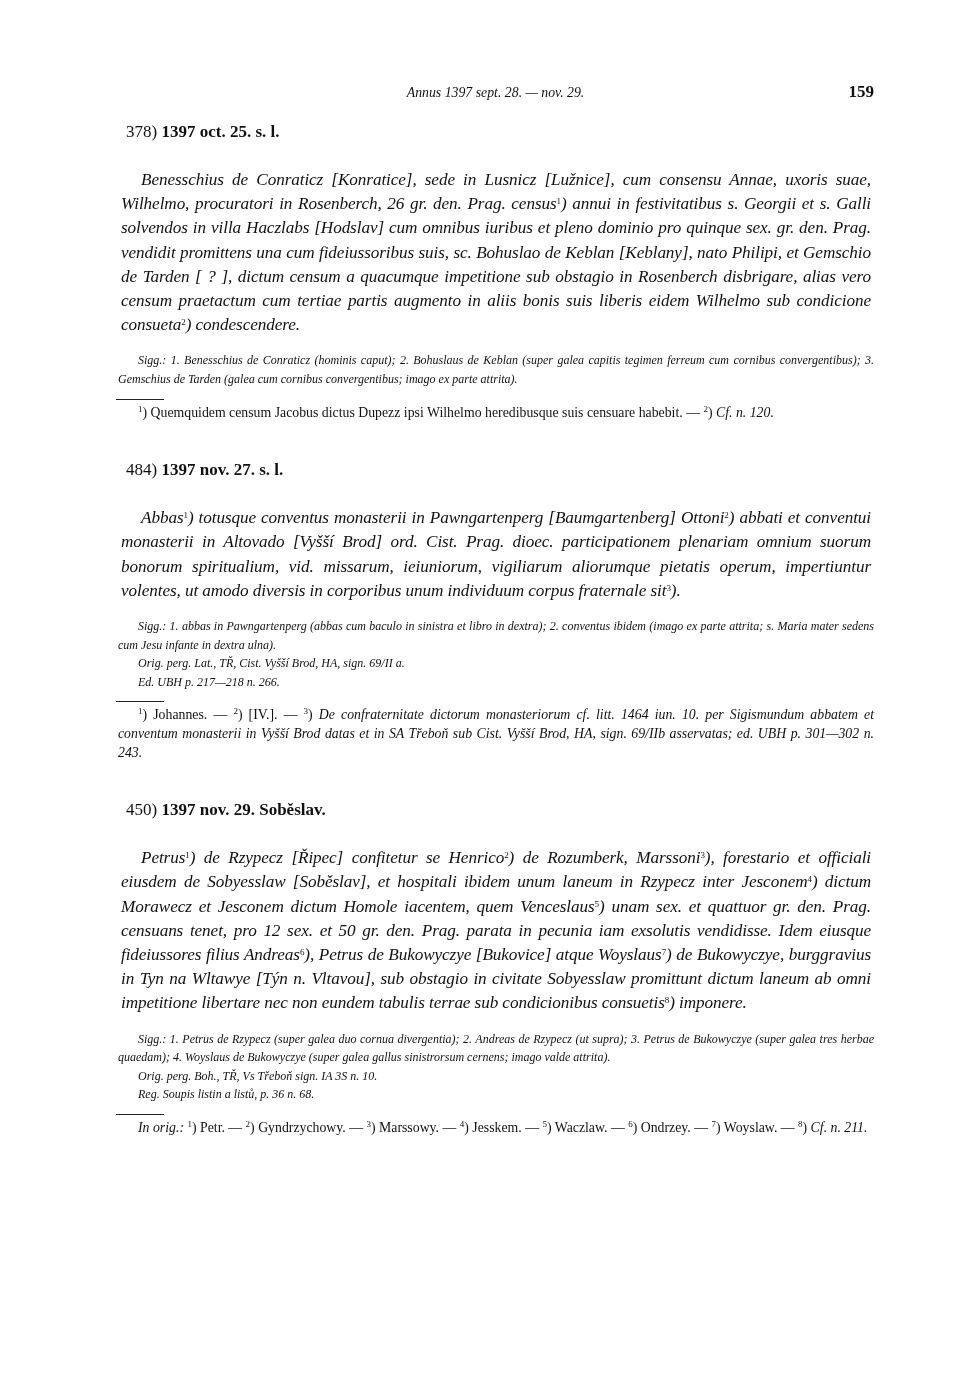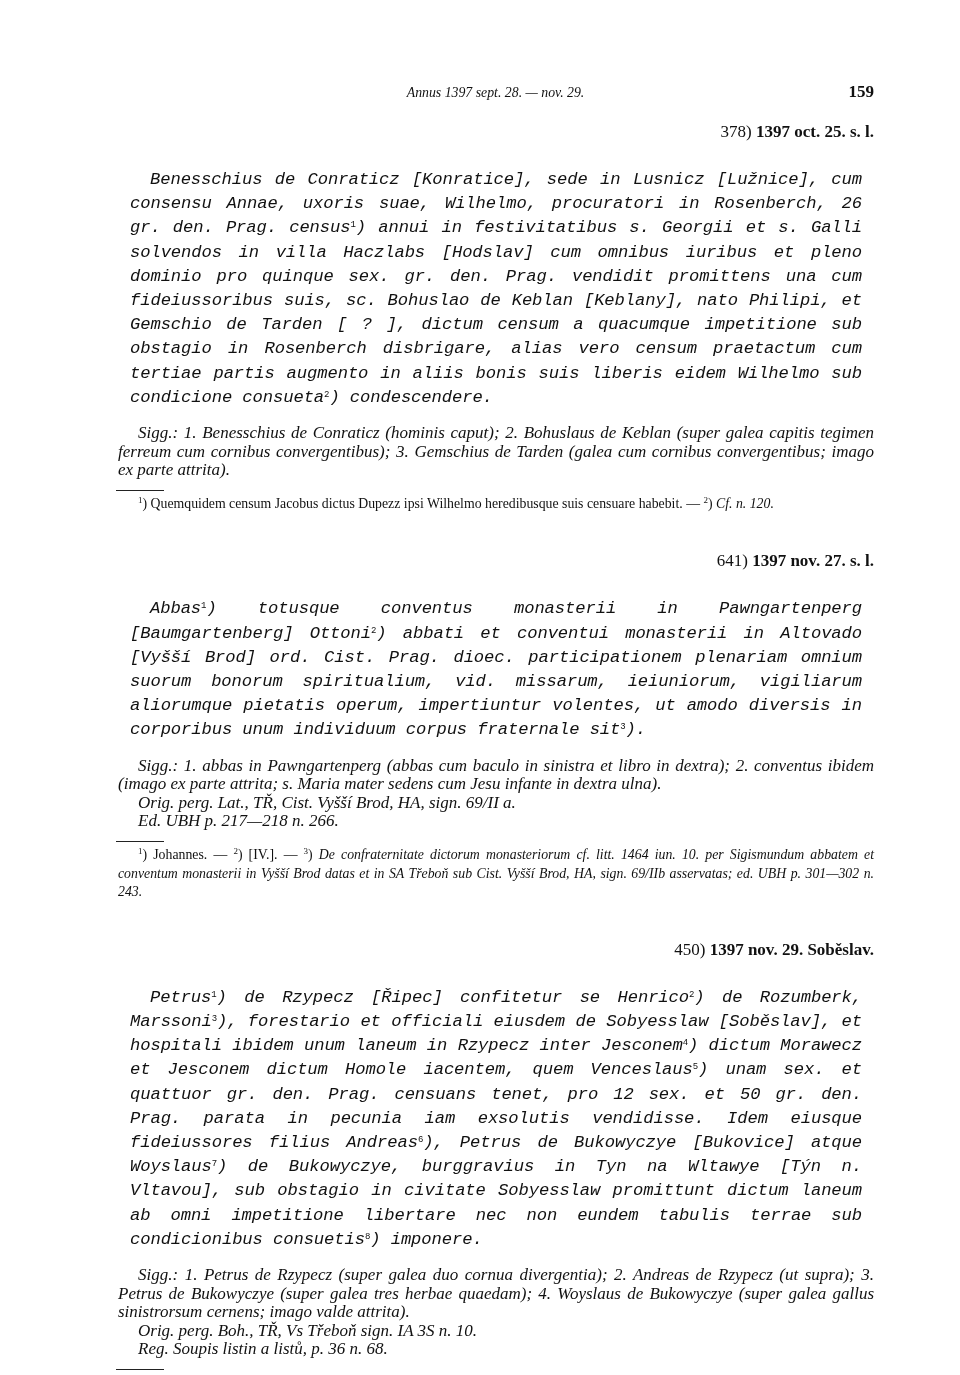--- a/index.html
+++ b/index.html
@@ -2,25 +2,25 @@
 <html><head>
 <meta charset="utf-8">
 <style>
   html, body { margin: 0; padding: 0; background: #ffffff; }
   body { width: 960px; height: 1375px; position: relative; overflow: hidden;
          font-family: "Liberation Serif", "DejaVu Serif", serif; color: #111; }
   .page { position: absolute; left: 118px; top: 84px; width: 756px; }
   .running-head { position: relative; height: 26px; text-align: center; font-style: italic; font-size: 15px; text-decoration: underline; }
   .running-head .title { display: inline-block; transform: scaleX(0.92); }
   .running-head .pageno { position: absolute; right: 0; top: -2px; font-weight: bold; font-style: normal; font-size: 17px; text-align: center; }
-  .entry-head { text-align: right; font-size: 17px; margin: 0; line-height: 24px; }
+  .entry-head { text-align: left; font-size: 17px; margin: 8px; line-height: 24px; }
   .entry-head .num { font-weight: normal; }
   .entry-head .date { font-weight: bold; }
-  .body-text { font-style: italic; font-size: 17.2px; line-height: 24.2px; text-align: justify; text-indent: 20px; margin: 12px; letter-spacing: -0.1px; font-family: Liberation Mono, monospace; }
-  .sigg { font-style: italic; font-size: 17px; line-height: 18.6px; text-align: justify; margin: 0; }
+  .body-text { font-style: italic; font-size: 17.2px; line-height: 24.2px; text-align: justify; text-indent: 20px; margin: 3px; letter-spacing: -0.1px; }
+  .sigg { font-style: italic; font-size: 12px; line-height: 18.6px; text-align: justify; margin: 0; }
   .sigg p { margin: 0; text-indent: 20px; }
   .sigg .ref { text-indent: 20px; }
   .rule { width: 48px; border-top: 1.2px solid #222; margin: 4px 0 4px -2px; }
   .notes { font-size: 13.8px; line-height: 18.6px; margin: 0; text-align: justify; text-indent: 20px; }
   .notes i { font-style: italic; margin-top: 41px; }
   sup { font-size: 9px; vertical-align: 5px; line-height: 0; font-style: normal; }
   .mt10 { margin-top: 10px; }
   .mt14 { margin-top: 14px; }
   .mt24 { margin-top: 24px; }
   .mt36 { margin-top: 36px; }
@@ -43,21 +43,21 @@
     <p class="body-text mt24"><span>Benesschius de Conraticz [Konratice], sede in Lusnicz [Lužnice], cum consensu Annae, uxoris suae, Wilhelmo, procuratori in Rosenberch, 26 gr. den. Prag. census</span><sup>1</sup><span>) annui in festivitatibus s. Georgii et s. Galli solvendos in villa Haczlabs [Hodslav] cum omnibus iuribus et pleno dominio pro quinque sex. gr. den. Prag. vendidit promittens una cum fideiussoribus suis, sc. Bohuslao de Keblan [Keblany], nato Philipi, et Gemschio de Tarden [   ?   ], dictum censum a quacumque impetitione sub obstagio in Rosenberch disbrigare, alias vero censum praetactum cum tertiae partis augmento in aliis bonis suis liberis eidem Wilhelmo sub condicione consueta</span><sup>2</sup><span>) condescendere.</span></p>
     <div class="sigg mt14">
       <p>Sigg.: 1. Benesschius de Conraticz (hominis caput); 2. Bohuslaus de Keblan (super galea capitis tegimen ferreum cum cornibus convergentibus); 3. Gemschius de Tarden (galea cum cornibus convergentibus; imago ex parte attrita).</p>
     </div>
     <div class="rule mt10"></div>
     <p class="notes"><sup>1</sup><span>) Quemquidem censum Jacobus dictus Dupezz ipsi Wilhelmo heredibusque suis censuare habebit. — </span><sup>2</sup><span>) </span><i>Cf. n. 120.</i></p>
   </section>
 
   <section>
     <h2 class="entry-head mt36">
-      <span class="num">641)</span>
+      <span class="num">484)</span>
       <span class="date">1397 nov. 27. s. l.</span>
     </h2>
     <p class="body-text mt24"><span>Abbas</span><sup>1</sup><span>) totusque conventus monasterii in Pawngartenperg [Baumgartenberg] Ottoni</span><sup>2</sup><span>) abbati et conventui monasterii in Altovado [Vyšší Brod] ord. Cist. Prag. dioec. participationem plenariam omnium suorum bonorum spiritualium, vid. missarum, ieiuniorum, vigiliarum aliorumque pietatis operum, impertiuntur volentes, ut amodo diversis in corporibus unum individuum corpus fraternale sit</span><sup>3</sup><span>).</span></p>
     <div class="sigg mt14">
       <p>Sigg.: 1. abbas in Pawngartenperg (abbas cum baculo in sinistra et libro in dextra); 2. conventus ibidem (imago ex parte attrita; s. Maria mater sedens cum Jesu infante in dextra ulna).</p>
       <p class="ref">Orig. perg. Lat., TŘ, Cist. Vyšší Brod, HA, sign. 69/II a.</p>
       <p class="ref">Ed. UBH p. 217—218 n. 266.</p>
     </div>
     <div class="rule mt10"></div>
     <p class="notes"><sup>1</sup><span>) Johannes. — </span><sup>2</sup><span>) [IV.]. — </span><sup>3</sup><span>) </span><i>De confraternitate dictorum monasteriorum cf. litt. 1464 iun. 10. per Sigismundum abbatem et conventum monasterii in Vyšší Brod datas et in SA Třeboň sub Cist. Vyšší Brod, HA, sign. 69/IIb asservatas; ed. UBH p. 301—302 n. 243.</i></p>

